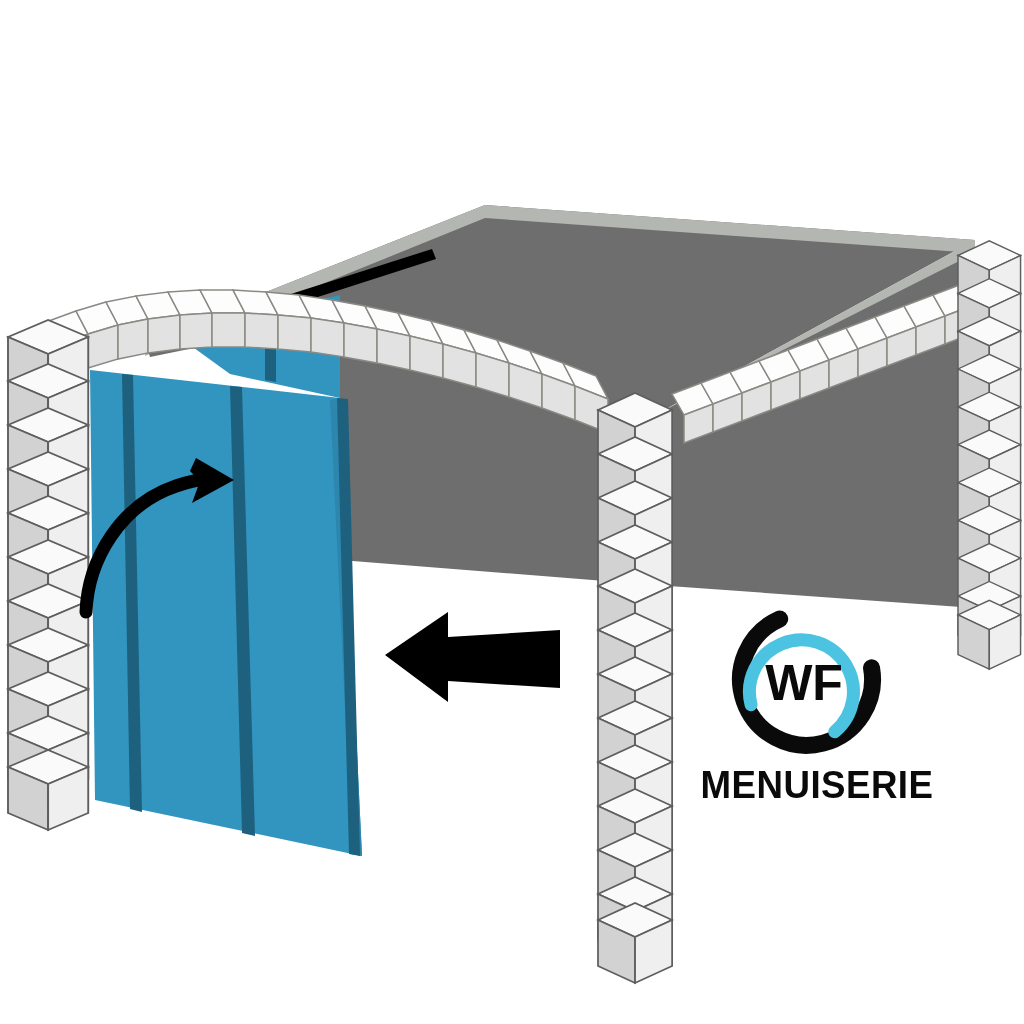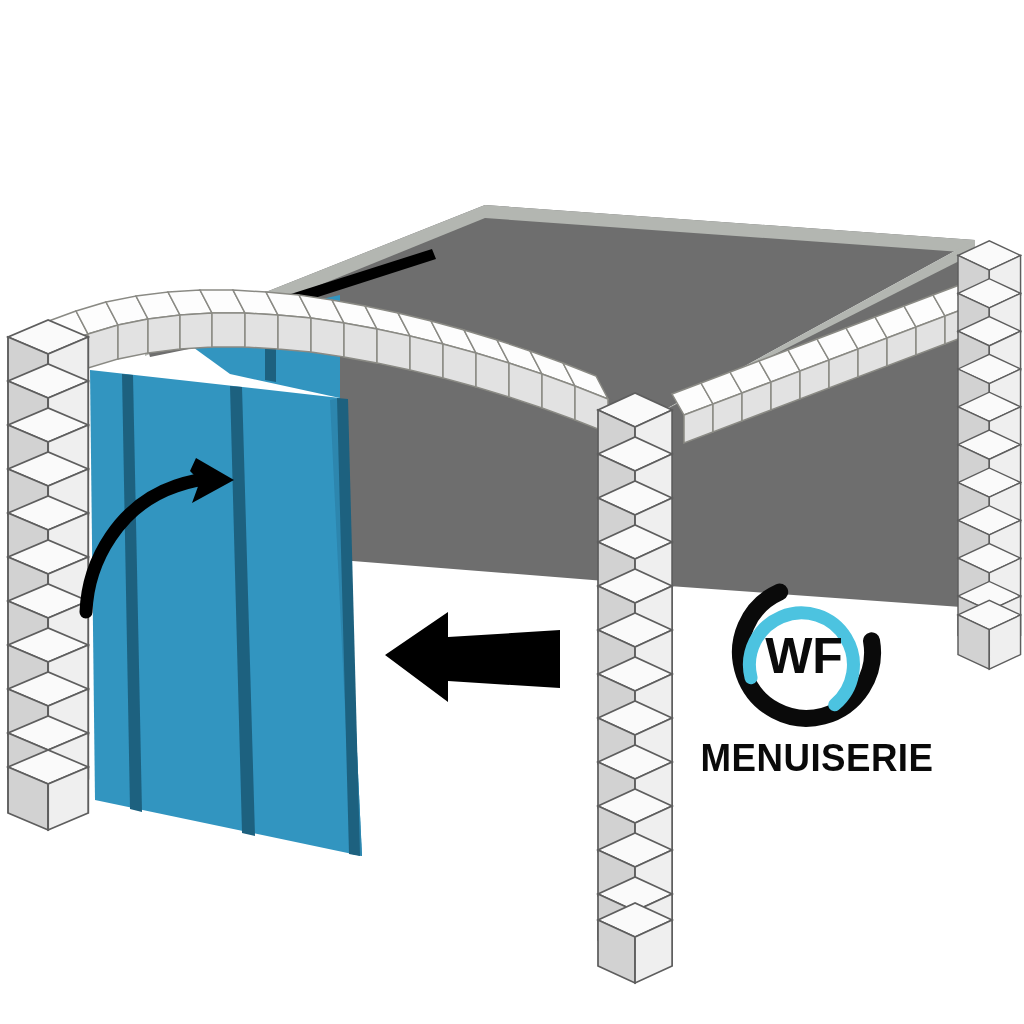--- a/index.html
+++ b/index.html
@@ -1,20 +1,20 @@
 <!DOCTYPE html>
 <html><head>
 <meta charset="utf-8">
 <style>
   html,body{margin:0;padding:0;background:#ffffff;}
   body{width:1024px;height:1024px;overflow:hidden;
        font-family:"Liberation Sans",sans-serif;}
   #stage{position:relative;width:1024px;height:1024px;background:#ffffff;}
   #scene{position:absolute;inset:0;}
-  .logo-wrap{position:absolute;left:694px;top:577px;width:220px;height:210px;}
+  .logo-wrap{position:absolute;left:694px;top:604px;width:220px;height:210px;}
   .logo-mark{position:absolute;left:22px;top:0;width:176px;height:160px;}
   .logo-word{position:absolute;left:0;top:158px;width:220px;height:46px;
              text-align:center;color:#0a0a0a;font-weight:700;font-size:39px;
              letter-spacing:0.5px;line-height:46px;
              font-family:"Liberation Sans",sans-serif;
              transform:scaleX(0.94);transform-origin:50% 50%;}
 </style>
 </head>
 <body>
 

